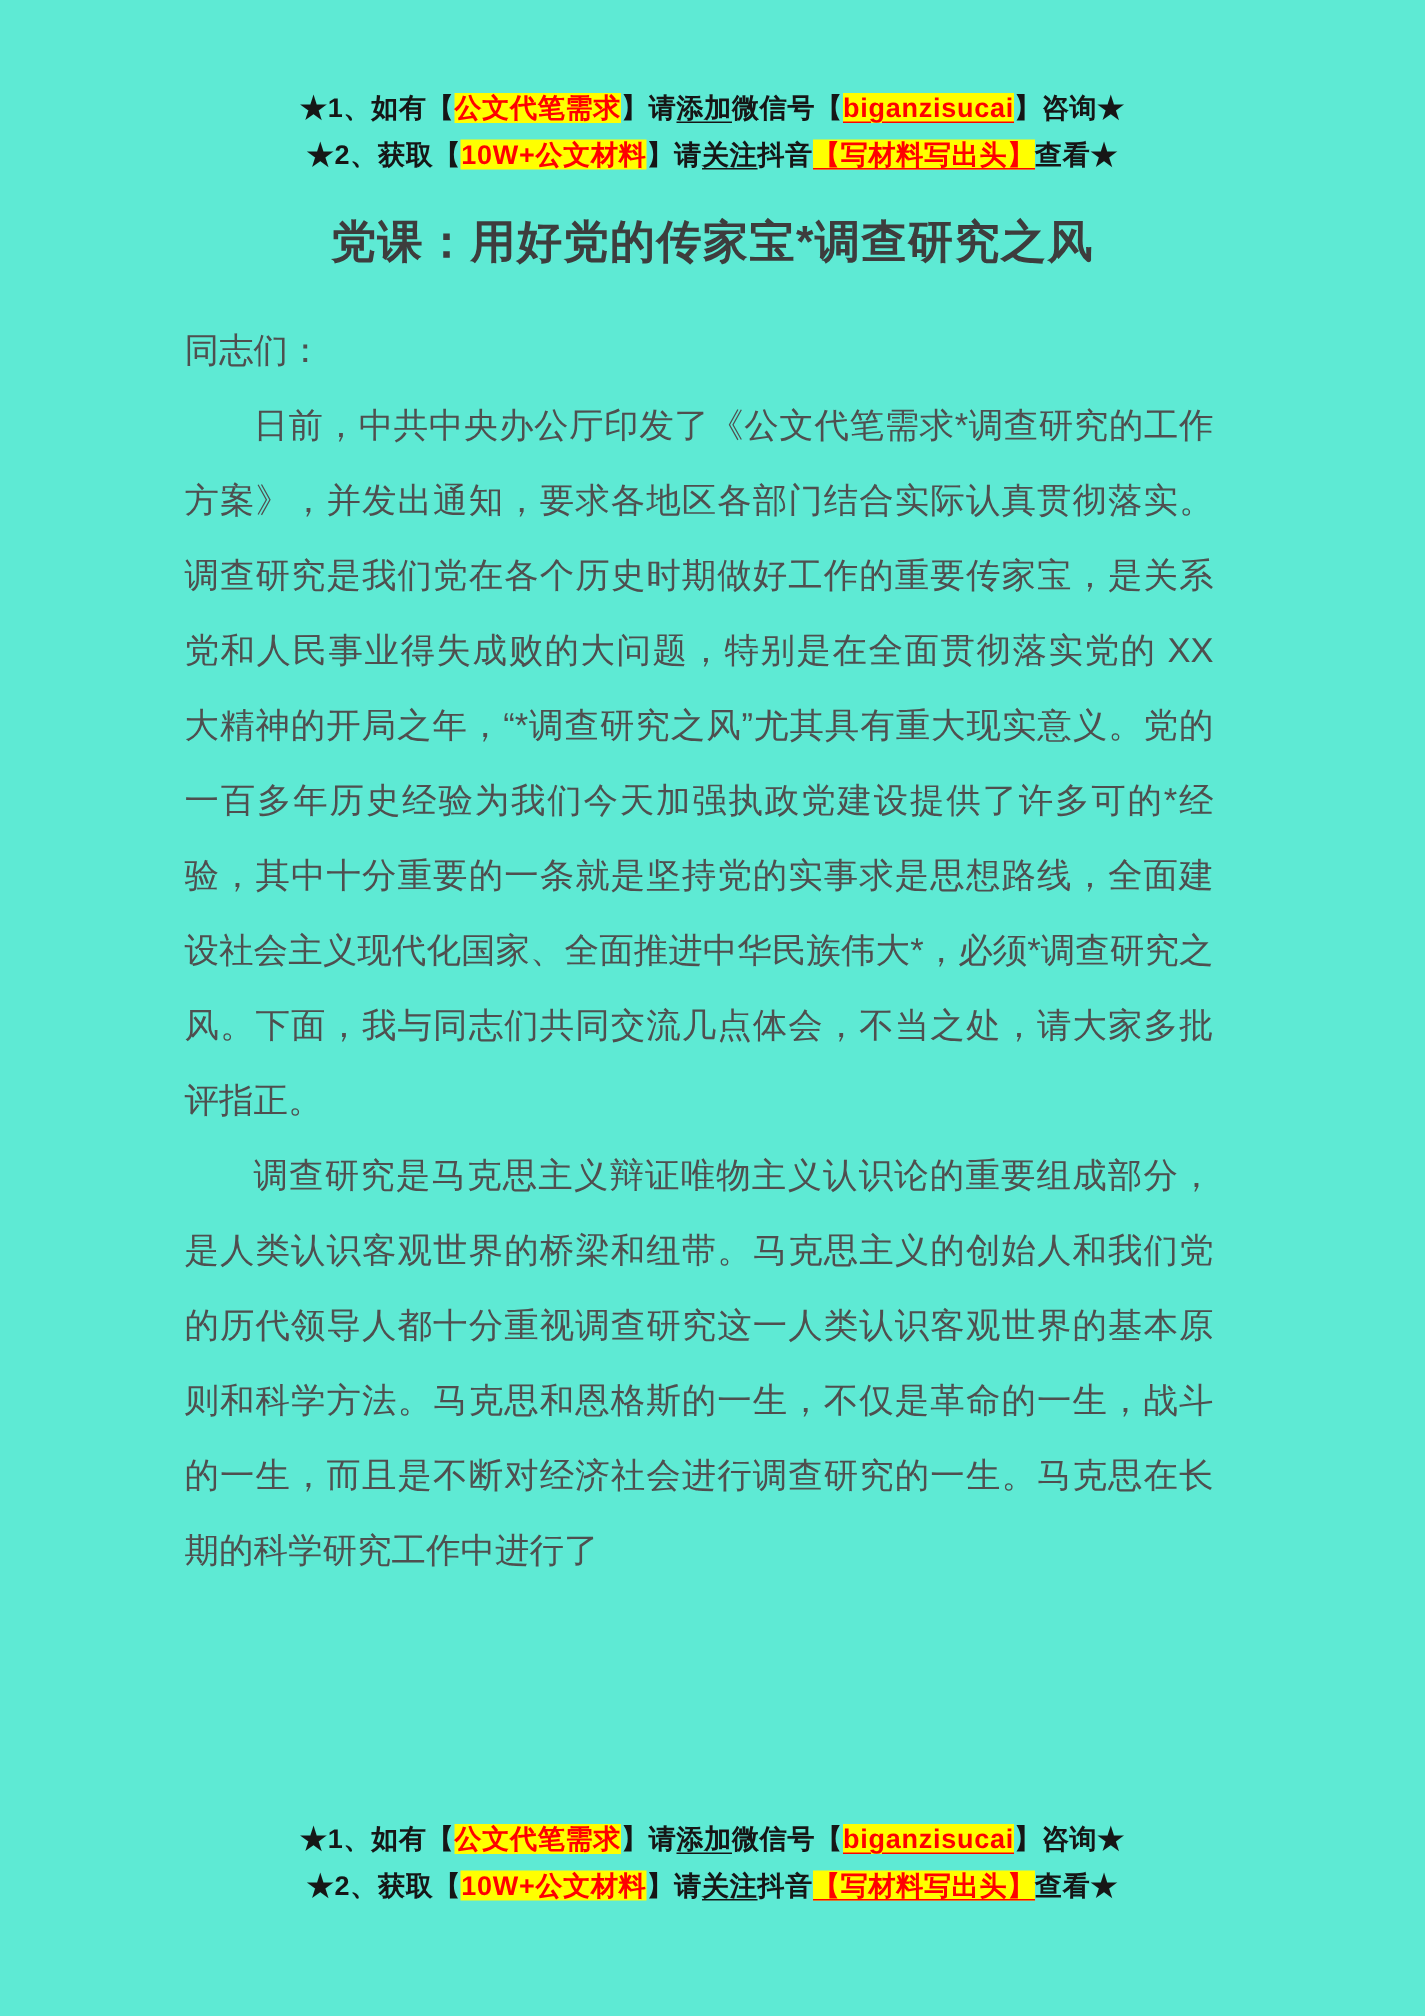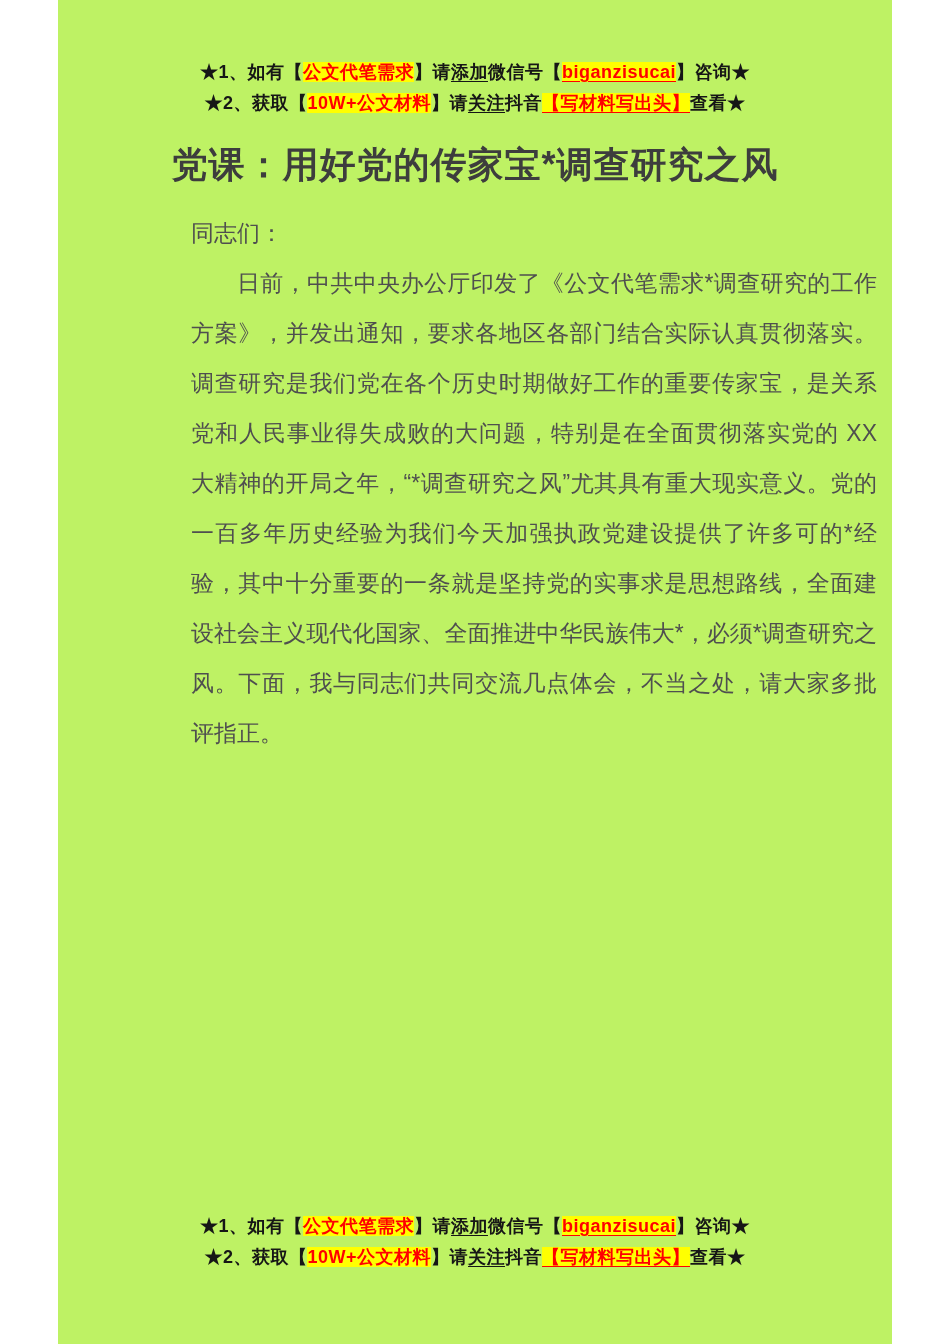--- a/index.html
+++ b/index.html
@@ -1,21 +1,21 @@
 <!DOCTYPE html>
 <html><head>
 <meta charset="utf-8">
 <style>
   html, body { margin: 0; padding: 0; background: #ffffff; }
   .page {
     position: relative;
-    width: 834px;
+    width: 950px;
     height: 1344px;
     margin: 0 auto;
-    background: #bef264;
+    background: #5eead4;
     overflow: hidden;
     font-family: "Liberation Sans", sans-serif;
   }
   
   .promo {
     position: absolute;
     left: 0;
     right: 0;
     text-align: center;
   }
@@ -33,30 +33,30 @@
   .seg.hl { background: #ffff00; color: #ff0000; }
   .seg.ul { text-decoration: underline; text-underline-offset: 3px; }
   
   .doc-title {
     position: absolute;
     top: 141px;
     left: 0;
     right: 0;
     margin: 0;
     text-align: center;
-    font-size: 36px;
+    font-size: 30px;
     font-weight: 700;
     color: #3d3d3d;
     letter-spacing: 1px;
   }
   
   .body-text {
     position: absolute;
     top: 208px;
-    left: 133px;
+    left: 123px;
     width: 686px;
     font-size: 23px;
     line-height: 50px;
     color: #4f4f4f;
     text-align: justify;
   }
   .salutation { margin: 0; text-indent: 0; }
   .para { margin: 0; text-indent: 2em; }
   .section-heading {
     margin: 0;
@@ -75,20 +75,21 @@
   <div class="promo promo-top">
     <div class="promo-line"><span class="seg">★1、如有【</span><span class="seg hl">公文代笔需求</span><span class="seg">】请</span><span class="seg ul">添加</span><span class="seg">微信号【</span><span class="seg hl ul">biganzisucai</span><span class="seg">】咨询★</span></div>
     <div class="promo-line"><span class="seg">★2、获取【</span><span class="seg hl">10W+公文材料</span><span class="seg">】请</span><span class="seg ul">关注</span><span class="seg">抖音</span><span class="seg hl ul">【写材料写出头】</span><span class="seg">查看★</span></div>
   </div>
 
   <h1 class="doc-title">党课：用好党的传家宝*调查研究之风</h1>
 
   <div class="body-text">
     <p class="salutation">同志们：</p>
     <p class="para">日前，中共中央办公厅印发了《公文代笔需求*调查研究的工作方案》，并发出通知，要求各地区各部门结合实际认真贯彻落实。调查研究是我们党在各个历史时期做好工作的重要传家宝，是关系党和人民事业得失成败的大问题，特别是在全面贯彻落实党的 XX 大精神的开局之年，“*调查研究之风”尤其具有重大现实意义。党的一百多年历史经验为我们今天加强执政党建设提供了许多可的*经验，其中十分重要的一条就是坚持党的实事求是思想路线，全面建设社会主义现代化国家、全面推进中华民族伟大*，必须*调查研究之风。下面，我与同志们共同交流几点体会，不当之处，请大家多批评指正。</p>
+    <p class="para">调查研究是马克思主义辩证唯物主义认识论的重要组成部分，是人类认识客观世界的桥梁和纽带。马克思主义的创始人和我们党的历代领导人都十分重视调查研究这一人类认识客观世界的基本原则和科学方法。马克思和恩格斯的一生，不仅是革命的一生，战斗的一生，而且是不断对经济社会进行调查研究的一生。马克思在长期的科学研究工作中进行了</p>
   </div>
 
   <div class="promo promo-bottom">
     <div class="promo-line"><span class="seg">★1、如有【</span><span class="seg hl">公文代笔需求</span><span class="seg">】请</span><span class="seg ul">添加</span><span class="seg">微信号【</span><span class="seg hl ul">biganzisucai</span><span class="seg">】咨询★</span></div>
     <div class="promo-line"><span class="seg">★2、获取【</span><span class="seg hl">10W+公文材料</span><span class="seg">】请</span><span class="seg ul">关注</span><span class="seg">抖音</span><span class="seg hl ul">【写材料写出头】</span><span class="seg">查看★</span></div>
   </div>
 
 </div>
 
 </body></html>

